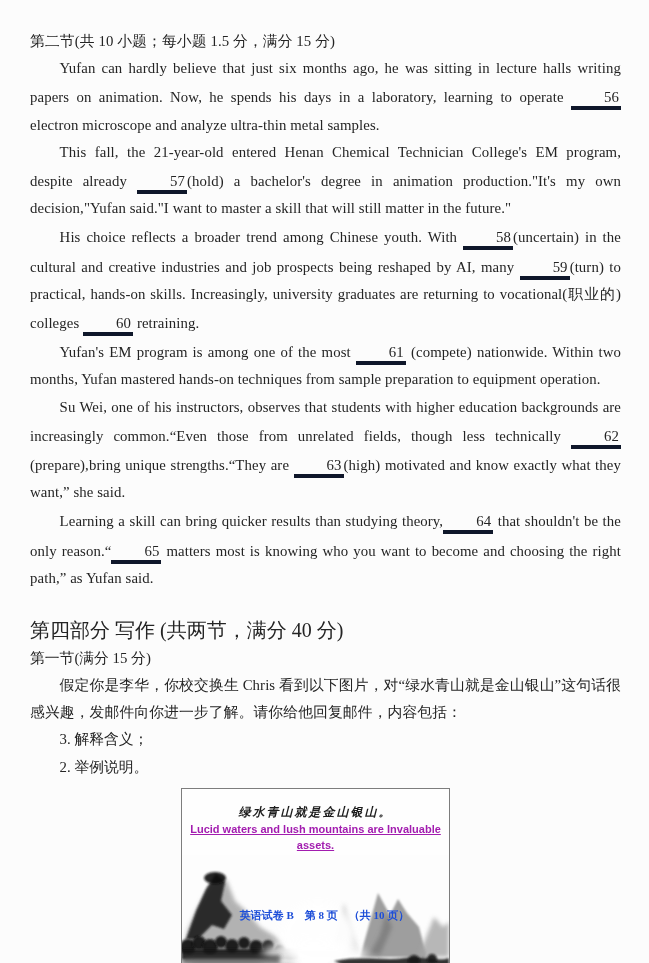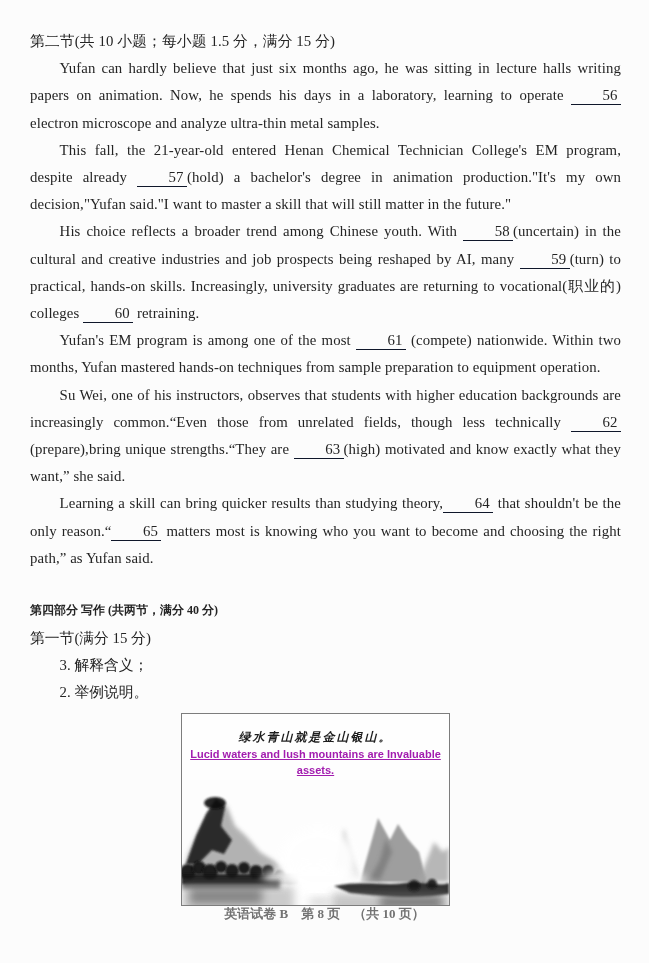--- a/index.html
+++ b/index.html
@@ -21,29 +21,30 @@
   .indent{text-indent:2em;}
   p.para-en{
     margin:0;
     font-size:14.8px;line-height:27.2px;
     text-align:justify;
   }
   p.para-en, .line-cn{letter-spacing:0.1px;}
   .blank{
     display:inline-block;
     min-width:46px;
-    text-align:left;
-    border-bottom:1px solid #0f172a;
+    text-align:right;
+    border-bottom:4px solid #0f172a;
     line-height:15px;
     padding:0 2px 1px 2px;
+    margin-top:8px;
   }
   .sec4-heading{
     margin-top:24px;
-    font-weight:bold;
-    font-size:12px;line-height:28px;
+    font-weight:normal;
+    font-size:20px;line-height:28px;
   }
   .sec4-sub{font-size:14.8px;line-height:28px;}
   .points{font-size:14.8px;line-height:27.2px;padding-left:2em;}
   .picture-box{
     margin:7px 0 0 151px;
     width:269px;height:193px;
     box-sizing:border-box;
     border:1px solid #7d7d7d;
     background:#fefefe;
     overflow:hidden;
@@ -65,22 +66,22 @@
     line-height:16px;
     color:#a21caf;
     text-decoration:underline;
   }
   .painting{display:block;margin-top:2px;}
   .footer{
     position:absolute;
     left:0;right:0;bottom:40px;
     text-align:center;
     font-weight:bold;
-    font-size:13px;
-    color:#737373;
+    font-size:11px;
+    color:#1d4ed8;
   }
 </style>
 </head>
 <body>
 
 <div class="page">
   <div class="content">
 
     <div class="line-cn">第二节(共 10 小题；每小题 1.5 分，满分 15 分)</div>
 
@@ -88,20 +89,21 @@
         <p class="para-en indent"><span class="seg">Yufan can hardly believe that just six months ago, he was sitting in lecture halls writing papers on animation. Now, he spends his days in a laboratory, learning to operate </span><span class="blank">56</span><span class="seg"> electron microscope and analyze ultra-thin metal samples.</span></p>
         <p class="para-en indent"><span class="seg">This fall, the 21-year-old entered Henan Chemical Technician College's EM program, despite already </span><span class="blank">57</span><span class="seg">(hold) a bachelor's degree in animation production."It's my own decision,"Yufan said."I want to master a skill that will still matter in the future."</span></p>
         <p class="para-en indent"><span class="seg">His choice reflects a broader trend among Chinese youth. With </span><span class="blank">58</span><span class="seg">(uncertain) in the cultural and creative industries and job prospects being reshaped by AI, many </span><span class="blank">59</span><span class="seg">(turn) to practical, hands-on skills. Increasingly, university graduates are returning to vocational(职业的) colleges </span><span class="blank">60</span><span class="seg"> retraining.</span></p>
         <p class="para-en indent"><span class="seg">Yufan's EM program is among one of the most </span><span class="blank">61</span><span class="seg"> (compete) nationwide. Within two months, Yufan mastered hands-on techniques from sample preparation to equipment operation.</span></p>
         <p class="para-en indent"><span class="seg">Su Wei, one of his instructors, observes that students with higher education backgrounds are increasingly common.“Even those from unrelated fields, though less technically </span><span class="blank">62</span><span class="seg">(prepare),bring unique strengths.“They are </span><span class="blank">63</span><span class="seg">(high) motivated and know exactly what they want,” she said.</span></p>
         <p class="para-en indent"><span class="seg">Learning a skill can bring quicker results than studying theory,</span><span class="blank">64</span><span class="seg"> that shouldn't be the only reason.“</span><span class="blank">65</span><span class="seg"> matters most is knowing who you want to become and choosing the right path,” as Yufan said.</span></p>
       </div>
 
     <div class="sec4-heading">第四部分 写作 (共两节，满分 40 分)</div>
     <div class="sec4-sub">第一节(满分 15 分)</div>
+    <div class="line-cn indent">假定你是李华，你校交换生 Chris 看到以下图片，对“绿水青山就是金山银山”这句话很感兴趣，发邮件向你进一步了解。请你给他回复邮件，内容包括：</div>
     <div class="points">3. 解释含义；</div>
     <div class="points">2. 举例说明。</div>
 
     <div class="picture-box">
       <div class="caption-cn">绿水青山就是金山银山。</div>
       <div class="caption-en">Lucid waters and lush mountains are Invaluable assets.</div>
       <svg class="painting" width="267" height="150" viewBox="0 0 267 150">
         <defs>
           <filter id="b1" x="-30%" y="-30%" width="160%" height="160%">
               <feGaussianBlur stdDeviation="1.1"></feGaussianBlur>

